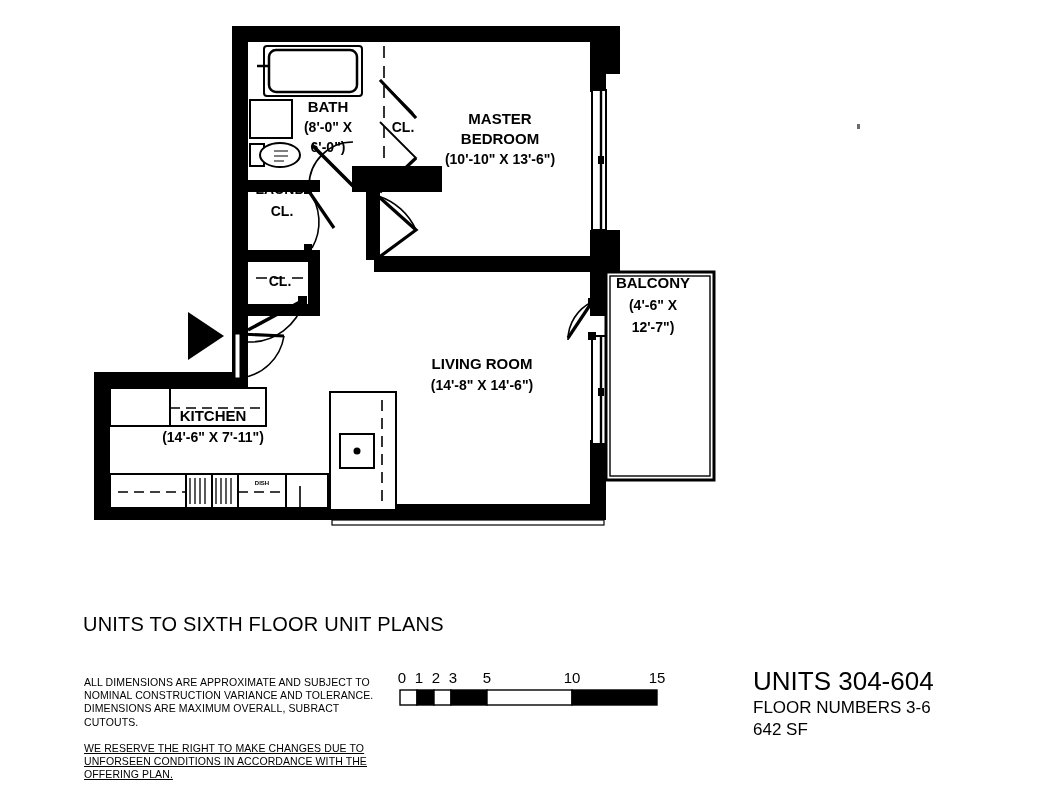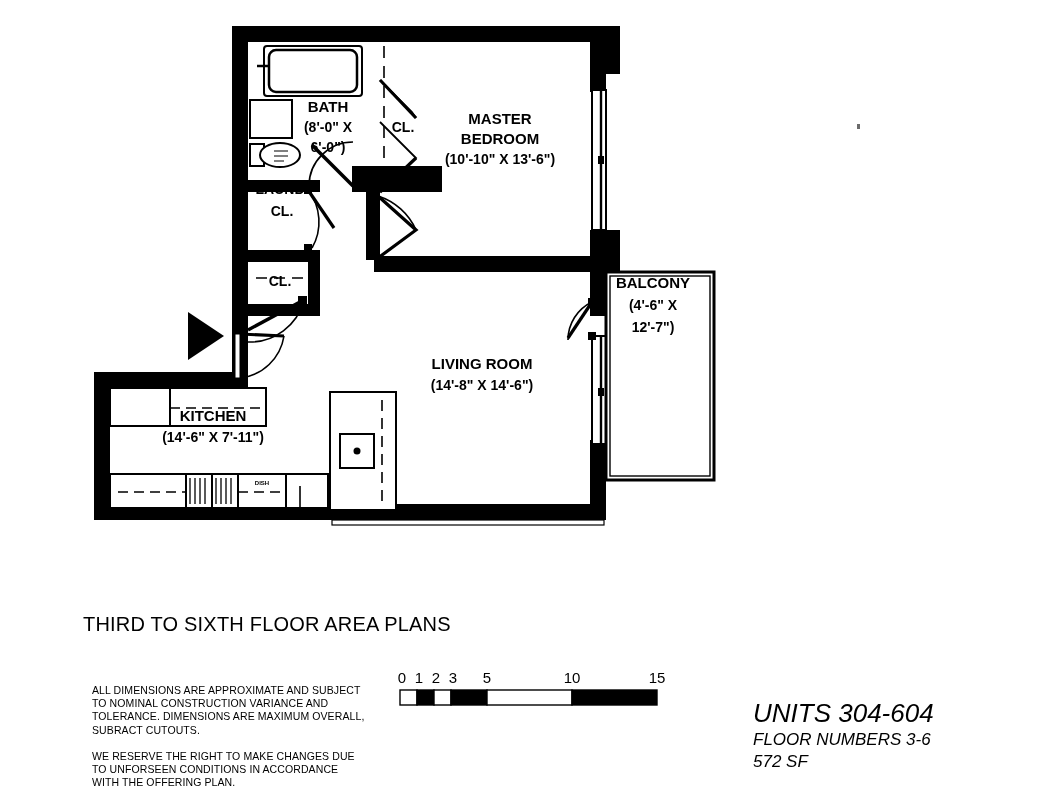--- a/index.html
+++ b/index.html
@@ -48,40 +48,39 @@
   }
   #disclaimer {
     position: absolute;
     left: 84px;
     top: 676px;
     width: 290px;
     font-size: 10.5px;
     line-height: 13.2px;
     letter-spacing: 0.1px;
   }
-  #disclaimer p { margin: 8px; }
-  #disclaimer p.gap { margin-top: 13px; }
+  #disclaimer p { margin: 0; }
+  #disclaimer p.gap { margin-top: 13px; text-decoration: underline; }
 
   
   #scalebar {
     position: absolute;
     left: 396px;
     top: 668px;
     width: 270px;
     height: 50px;
   }
   #scalebar svg { display: block; }
 
   
   #unit-info {
     position: absolute;
     left: 753px;
-    top: 698px;
+    top: 666px;
     width: 280px;
-    font-style: italic;
   }
   #unit-info .units-line {
     font-size: 26px;
     line-height: 31px;
     white-space: nowrap;
   }
   #unit-info .info-line {
     font-size: 17px;
     line-height: 22px;
     white-space: nowrap;
@@ -290,21 +289,21 @@
   <text class="plan-label lbl-room" x="641" y="288">BALCONY</text>
   <text class="plan-label lbl-dim" x="641" y="310">(4'-6" X</text>
   <text class="plan-label lbl-dim" x="641" y="332">12'-7")</text>
 
   <rect x="320" y="520" width="272" height="5" fill="#ffffff" stroke="#000000" stroke-width="1.2"></rect>
 </svg>
 </div>
 
 <div class="speck"></div>
 
-<div id="sheet-title">THIRD TO SIXTH FLOOR AREA PLANS</div>
+<div id="sheet-title">UNITS TO SIXTH FLOOR UNIT PLANS</div>
 
 <div id="disclaimer">
   <p>ALL DIMENSIONS ARE APPROXIMATE AND SUBJECT TO NOMINAL CONSTRUCTION VARIANCE AND TOLERANCE.  DIMENSIONS ARE MAXIMUM OVERALL, SUBRACT CUTOUTS.</p>
   <p class="gap">WE RESERVE THE RIGHT TO MAKE CHANGES DUE TO UNFORSEEN CONDITIONS IN ACCORDANCE WITH THE OFFERING PLAN.</p>
 </div>
 
 <div id="scalebar">
 <svg width="270" height="50" viewBox="0 0 270 50" xmlns="http://www.w3.org/2000/svg">
 
   <g font-family="Liberation Sans, sans-serif" font-size="15" fill="#000000" text-anchor="middle">
@@ -324,14 +323,14 @@
     <rect x="55" y="22" width="36" height="15" fill="#000000"></rect>
     <rect x="91" y="22" width="85" height="15" fill="#ffffff"></rect>
     <rect x="176" y="22" width="85" height="15" fill="#000000"></rect>
   </g>
 </svg>
 </div>
 
 <div id="unit-info">
   <div class="units-line">UNITS 304-604</div>
   <div class="info-line">FLOOR NUMBERS  3-6</div>
-  <div class="info-line">572 SF</div>
+  <div class="info-line">642 SF</div>
 </div>
 
 </body></html>

